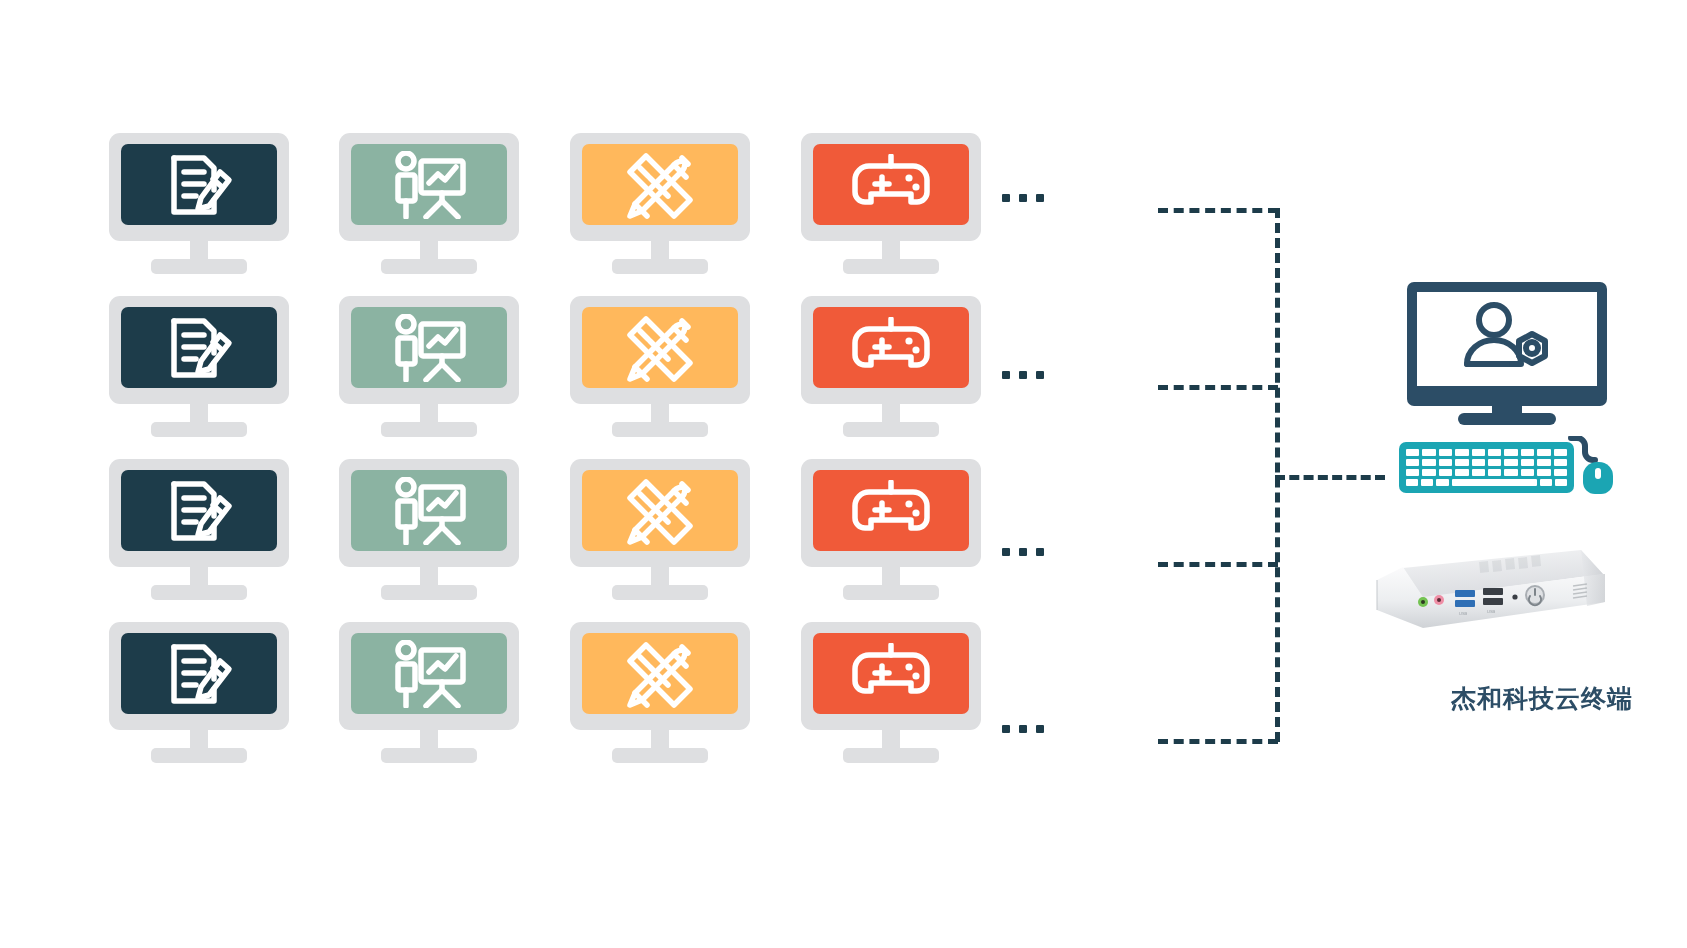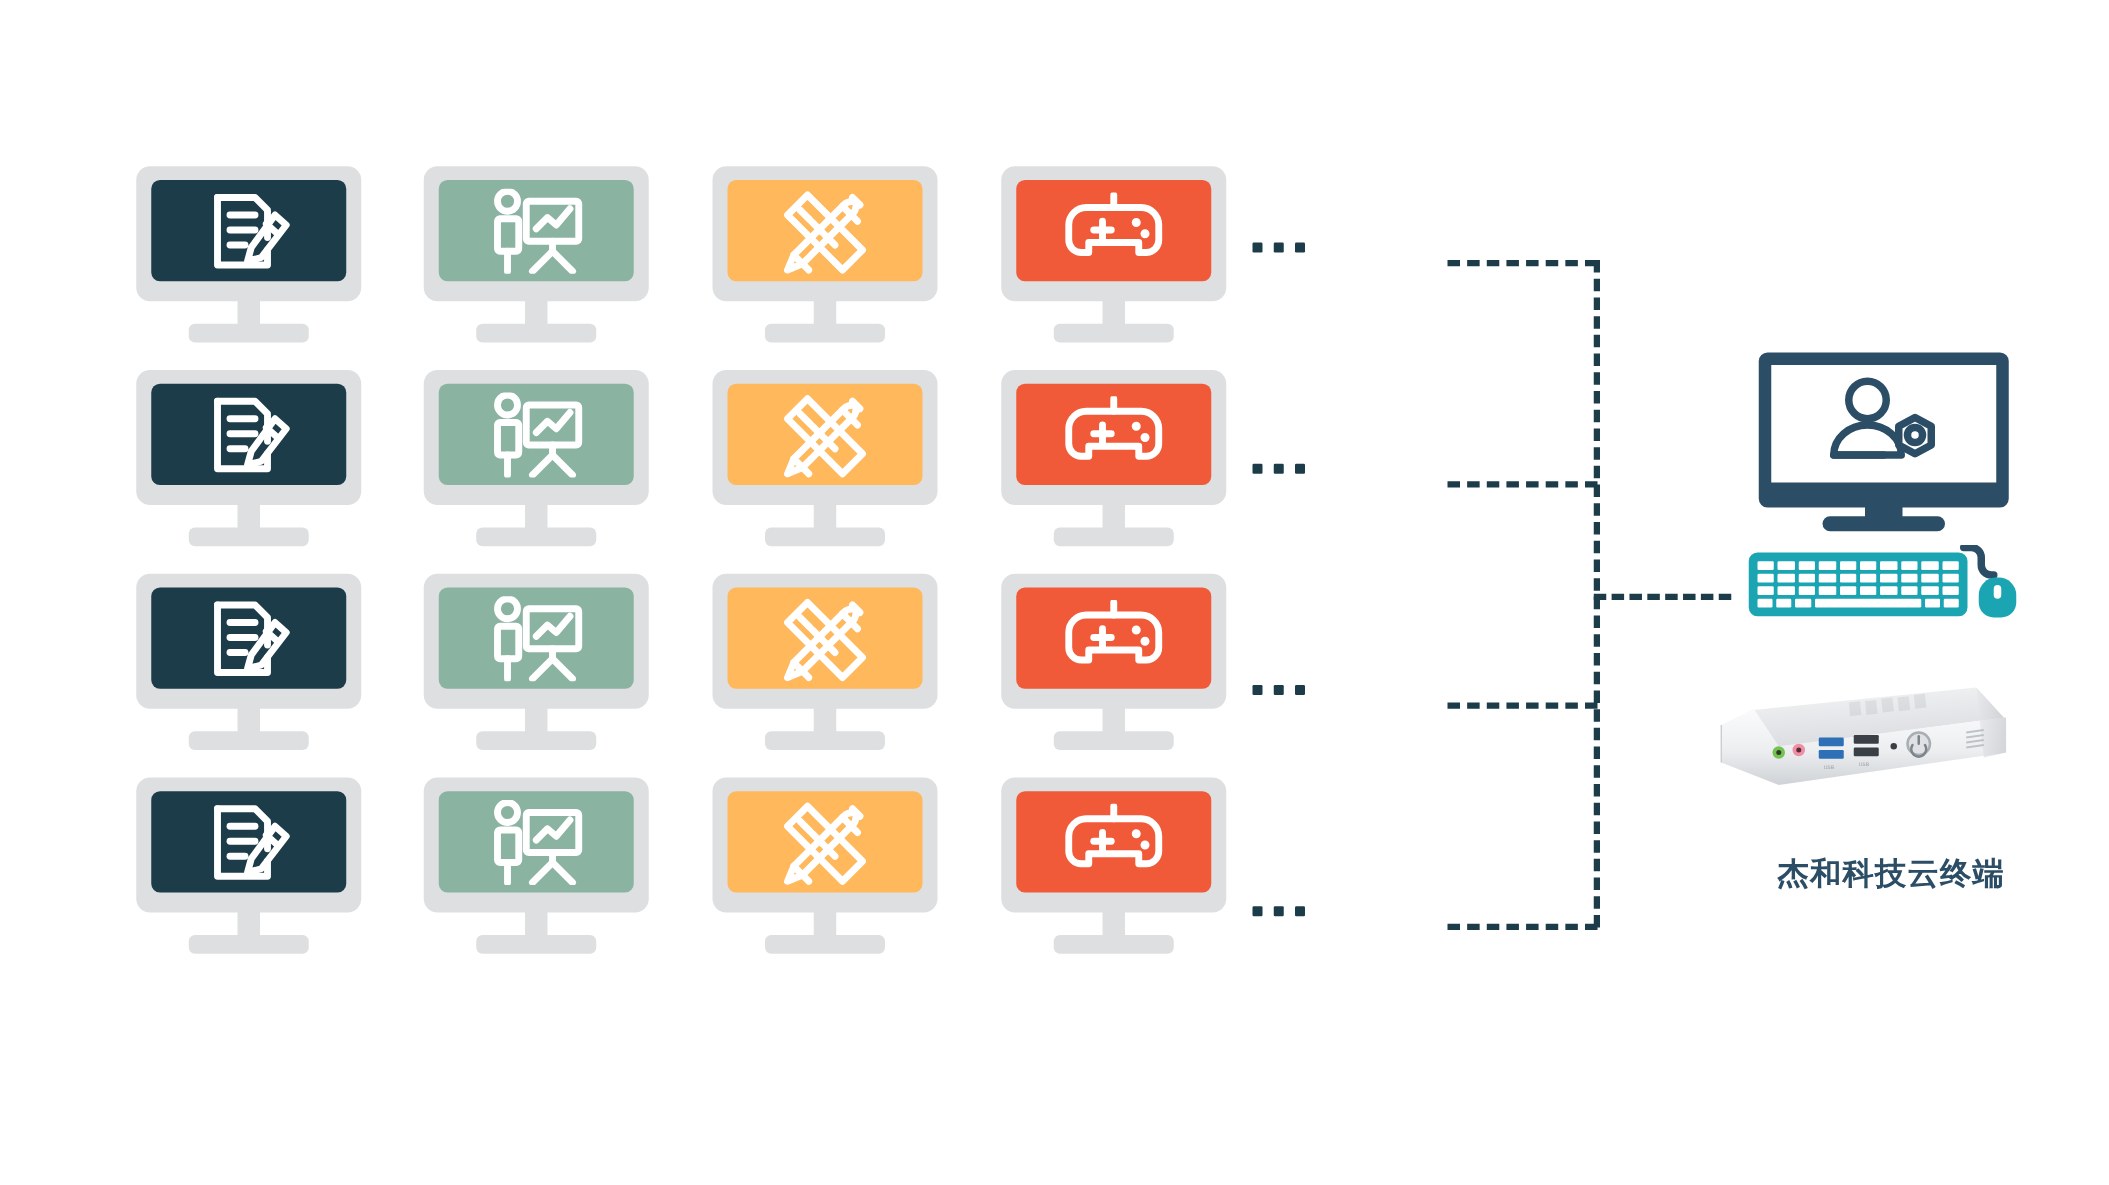--- a/index.html
+++ b/index.html
@@ -83,21 +83,21 @@
   .mouse-wheel{
     position:absolute;left:12px;top:18px;width:6px;height:11px;
     background:#ffffff;border-radius:3px;
   }
 
   
   #minipc{position:absolute;left:1375px;top:540px;width:230px;height:110px;}
 
   
   #caption{
-    position:absolute;left:1393px;top:682px;width:240px;text-align:center;
+    position:absolute;left:1422px;top:682px;width:240px;text-align:center;
     font-size:25px;font-weight:bold;color:#2c4d66;letter-spacing:1px;
     font-family:"DejaVu Sans","Liberation Sans",sans-serif;
     white-space:nowrap;
   }
 </style>
 </head>
 <body>
 
 <div id="stage">
 

